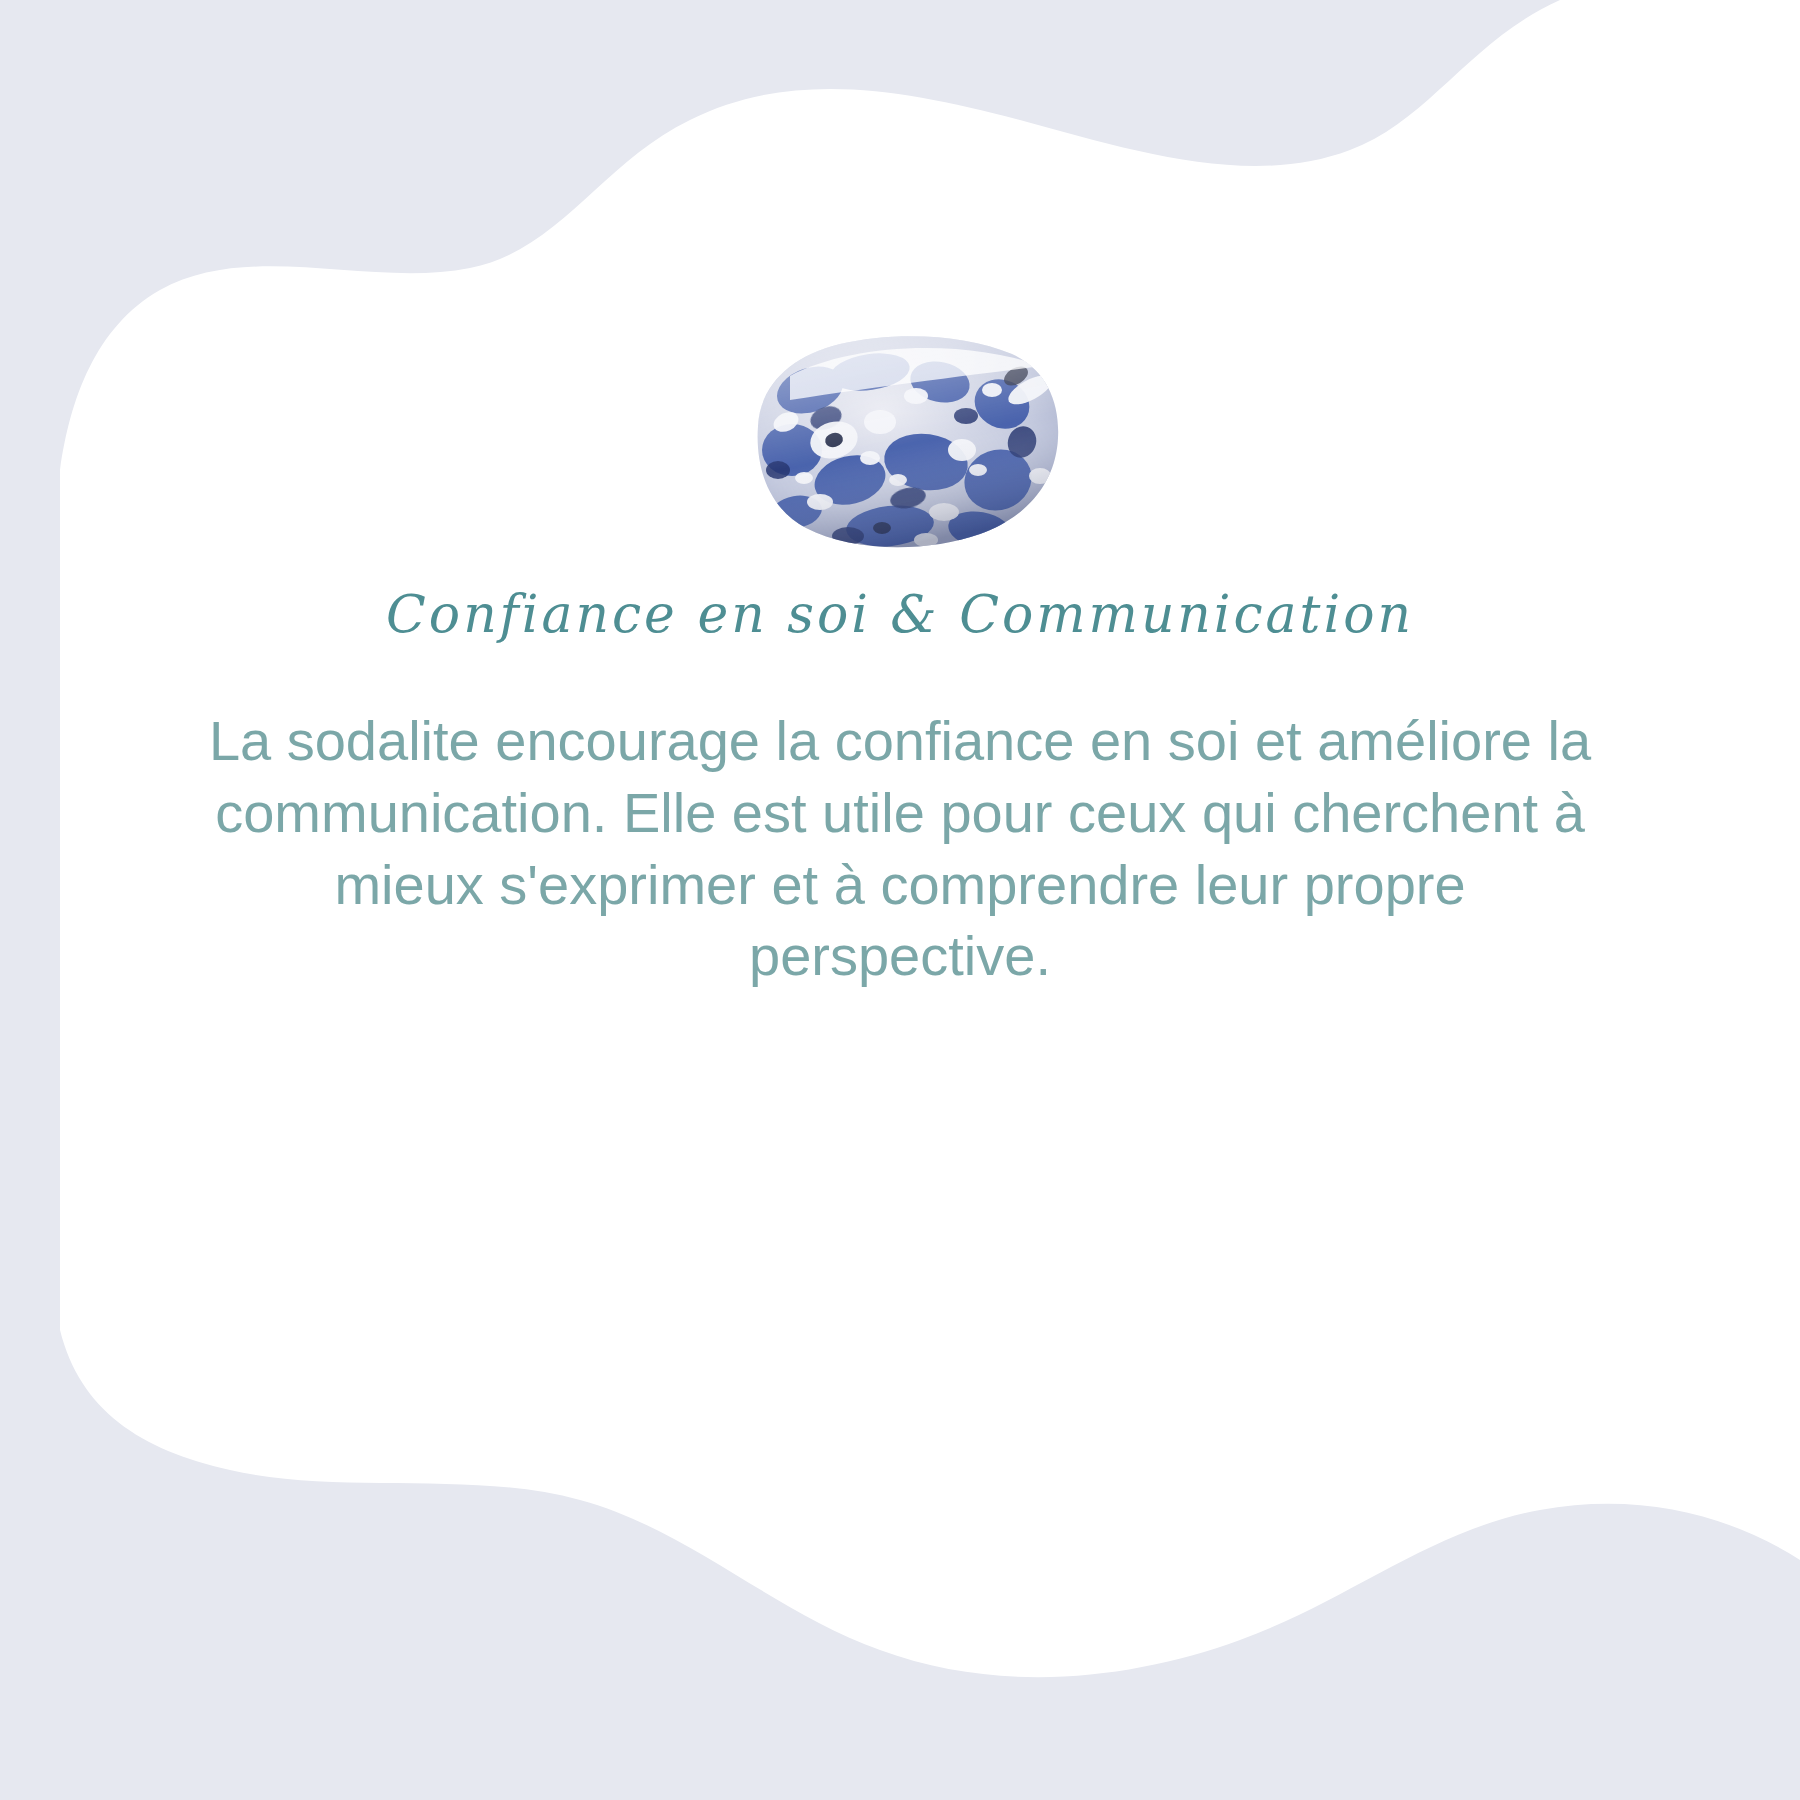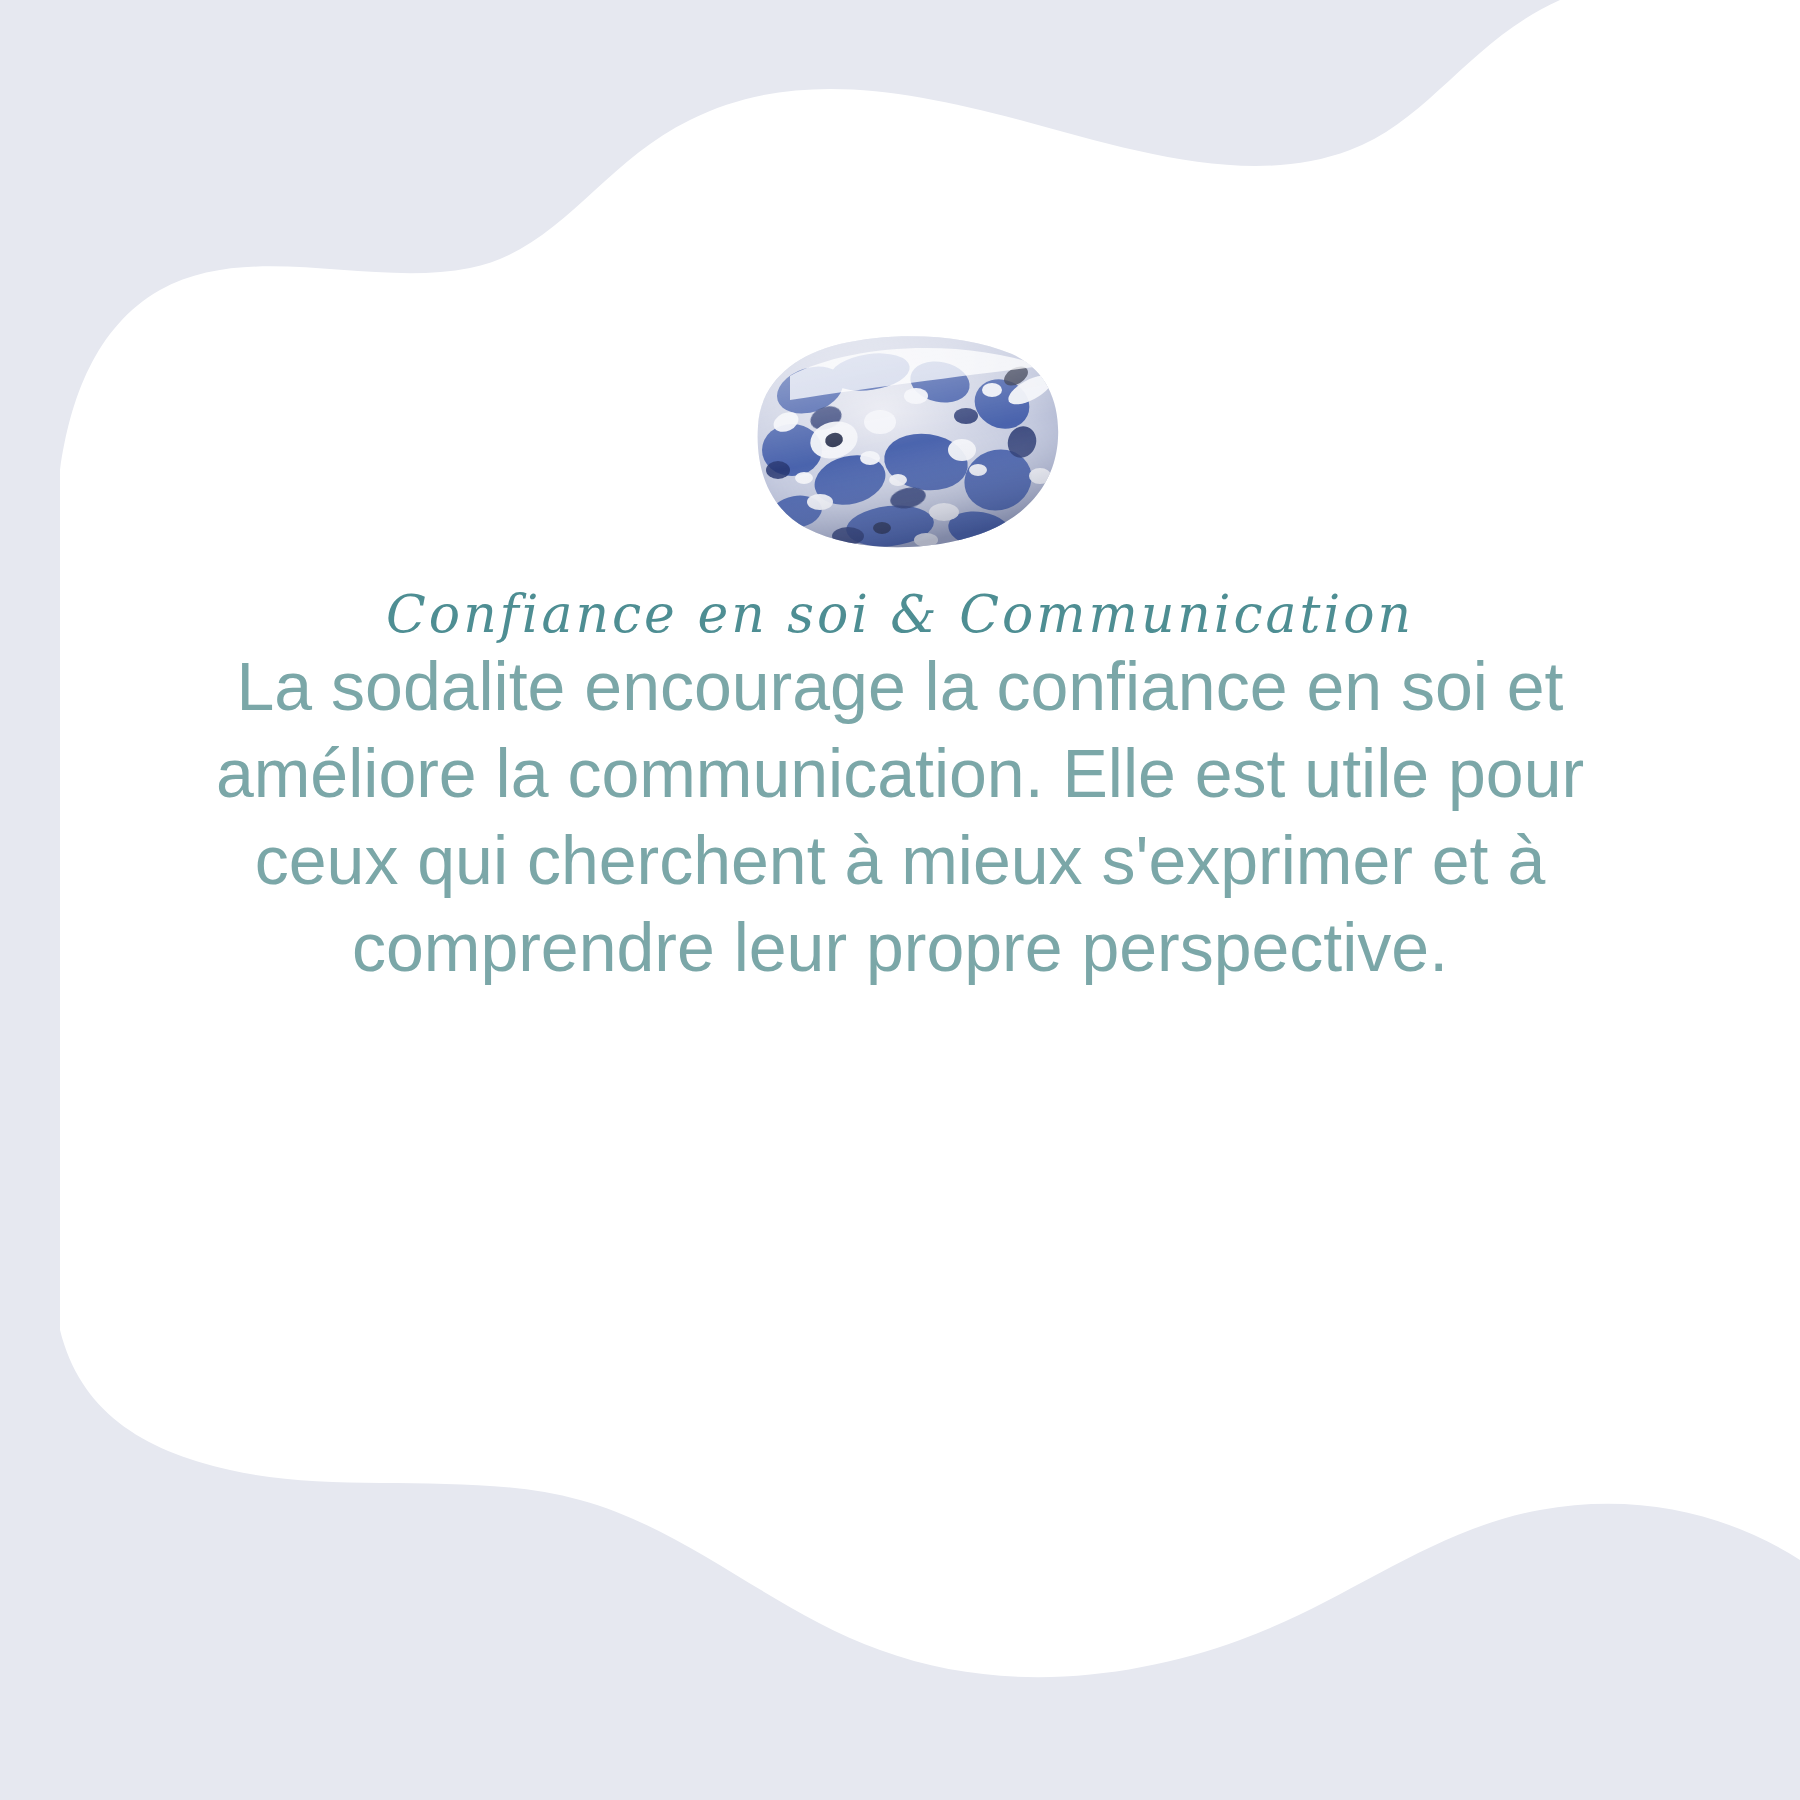--- a/index.html
+++ b/index.html
@@ -65,24 +65,25 @@
     font-style: italic;
     font-size: 52px;
     font-weight: 400;
     letter-spacing: 3px;
     color: #4e8e93;
     line-height: 1.1;
     white-space: nowrap;
   }
 
   .description {
+    margin-top: 62px;
     width: 1410px;
     text-align: center;
     font-family: "Liberation Sans", sans-serif;
-    font-size: 68px;
+    font-size: 56px;
     font-weight: 300;
     line-height: 1.28;
     color: #7ba7a8;
   }
 </style>
 </head>
 <body>
 
 <div class="card">
 

